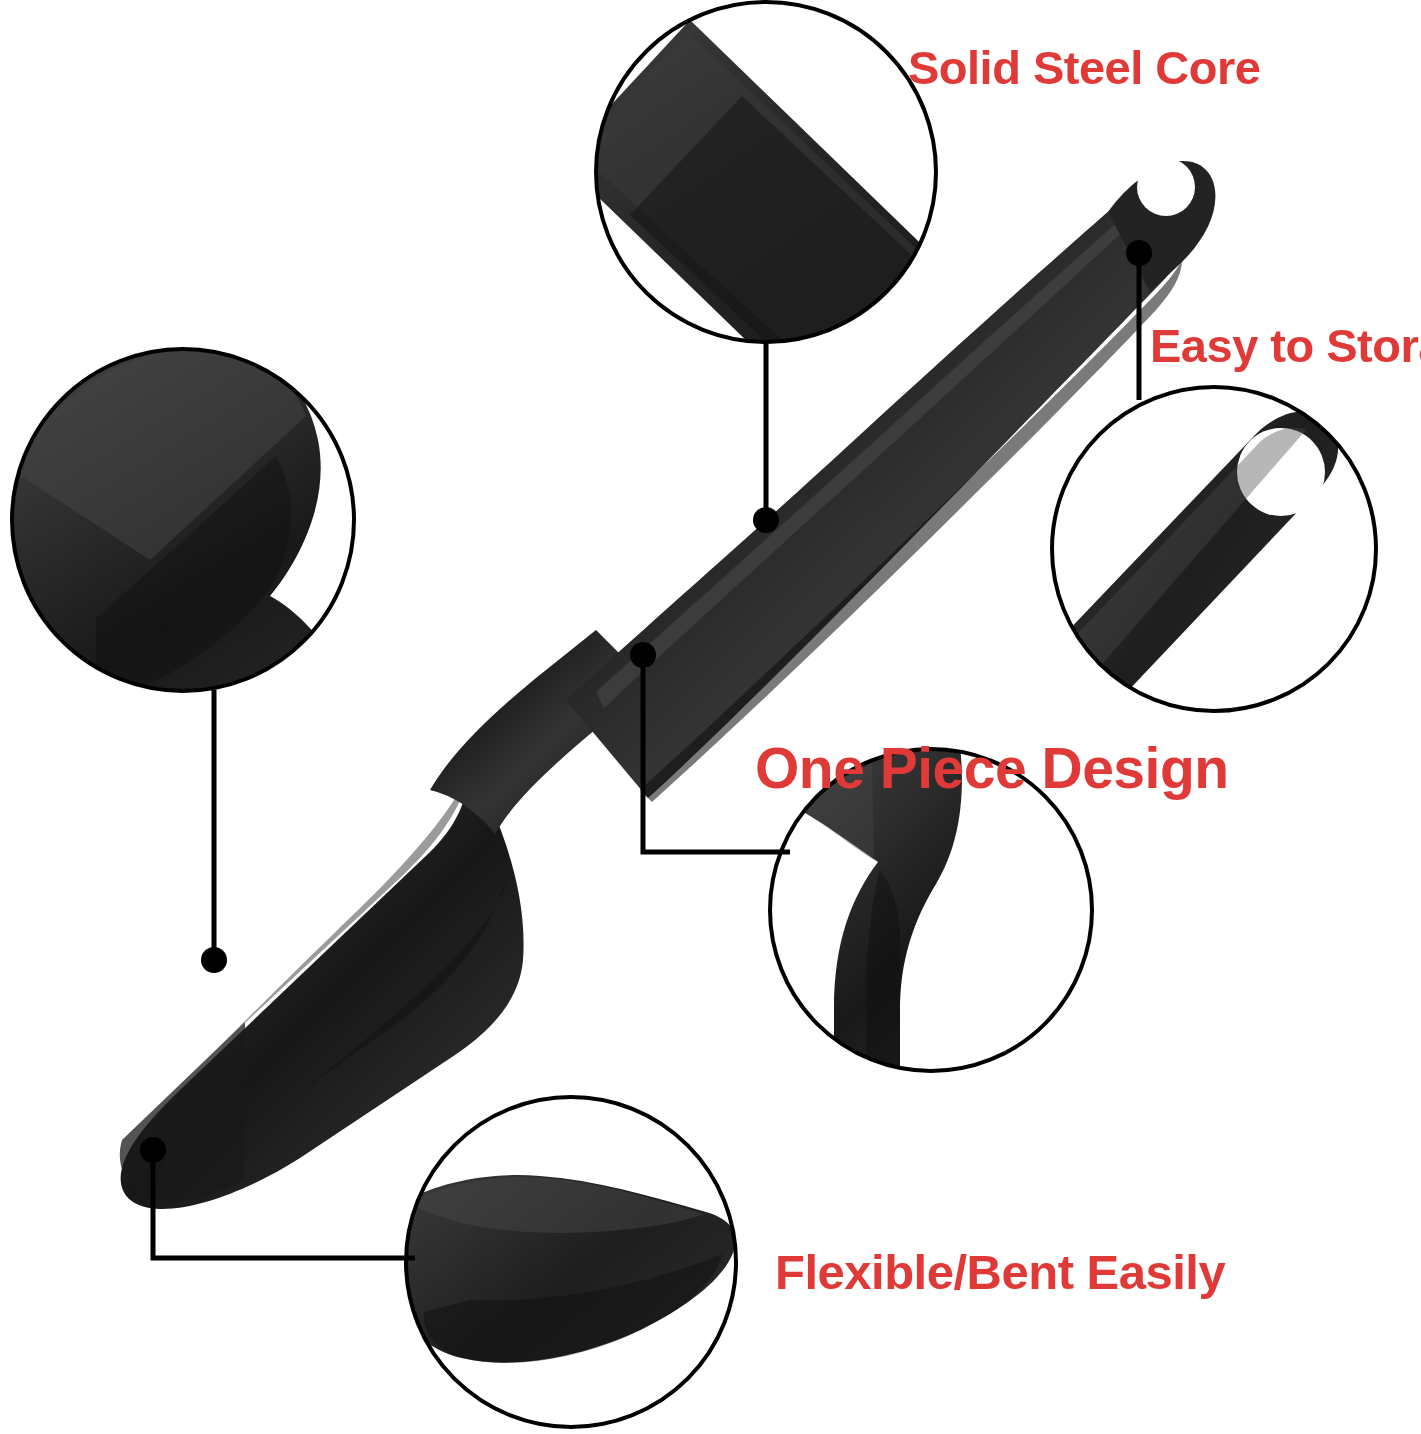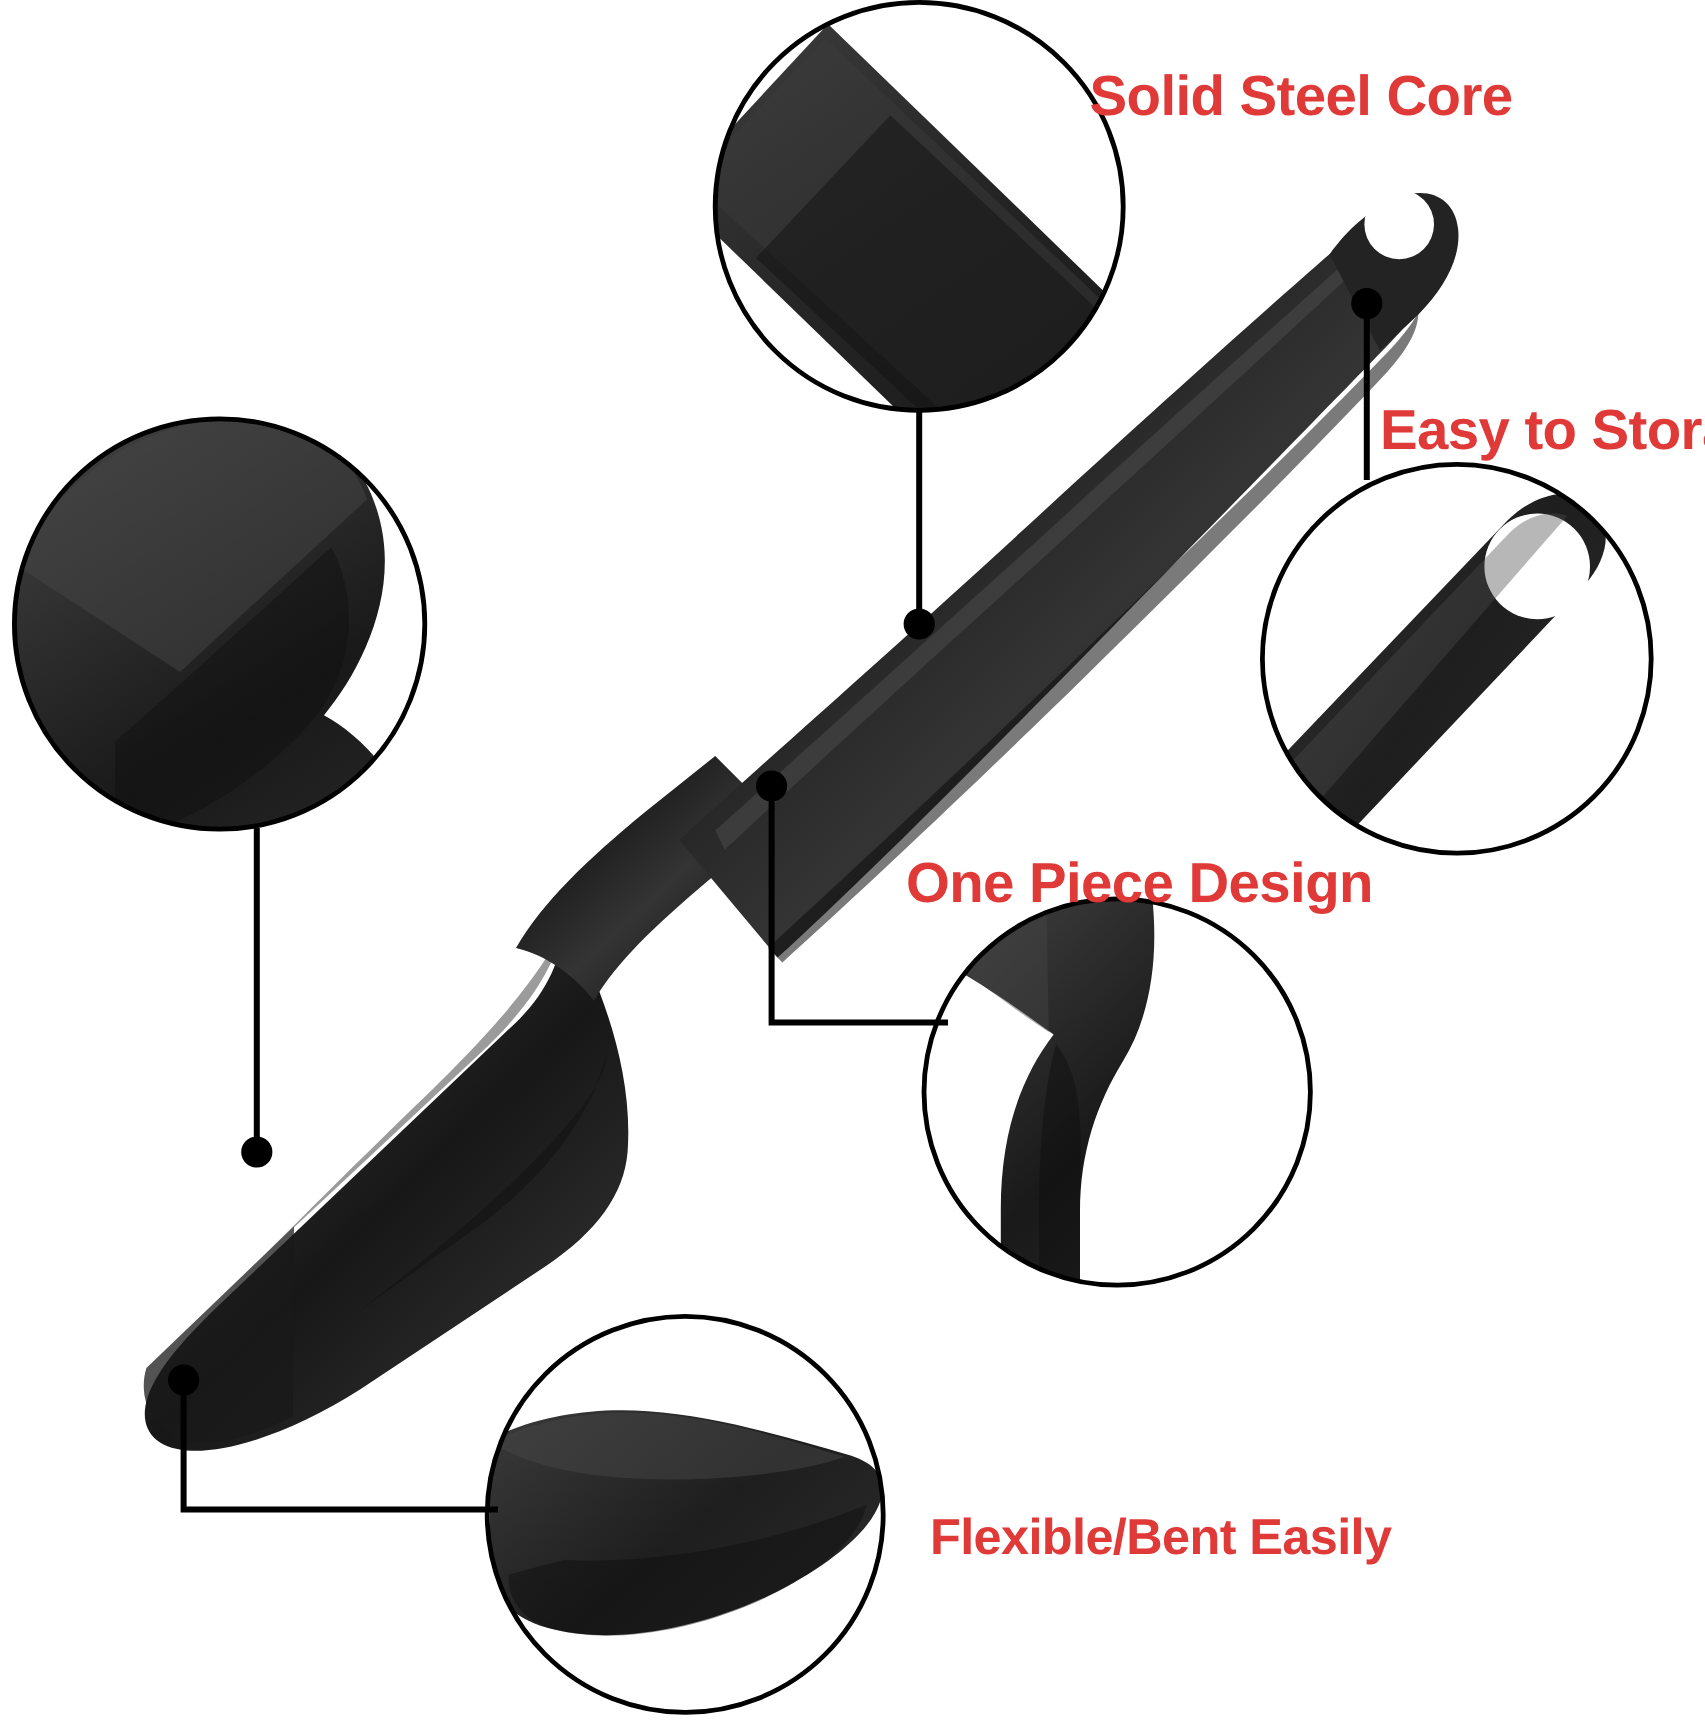--- a/index.html
+++ b/index.html
@@ -26,27 +26,26 @@
   }
   .callout-label {
     position: absolute;
     font-family: "Liberation Sans", sans-serif;
     font-weight: bold;
     color: #e03a38;
     white-space: nowrap;
     letter-spacing: -0.5px;
     line-height: 1;
     user-select: none;
-    margin-top: 12px;
   }
   #label-solid-steel-core { left: 908px;  top: 44px;   font-size: 47px; }
   #label-heat-resistant   { left: 73px;   top: 307px;  font-size: 47px; }
   #label-easy-storage     { left: 1150px; top: 322px;  font-size: 47px; }
-  #label-one-piece        { left: 755px;  top: 700px;  font-size: 47px; }
-  #label-flexible-bent    { left: 775px;  top: 1248px; font-size: 42px; }
+  #label-one-piece        { left: 755px;  top: 740px;  font-size: 57px; }
+  #label-flexible-bent    { left: 775px;  top: 1248px; font-size: 49px; }
 </style>
 </head>
 <body>
 
 <div id="stage">
 
   <svg class="layer" viewBox="0 0 1421 1434">
     <defs>
       <linearGradient id="handleGrad" x1="0" y1="0" x2="1" y2="1">
         <stop offset="0%" stop-color="#2e2e2e"></stop>

